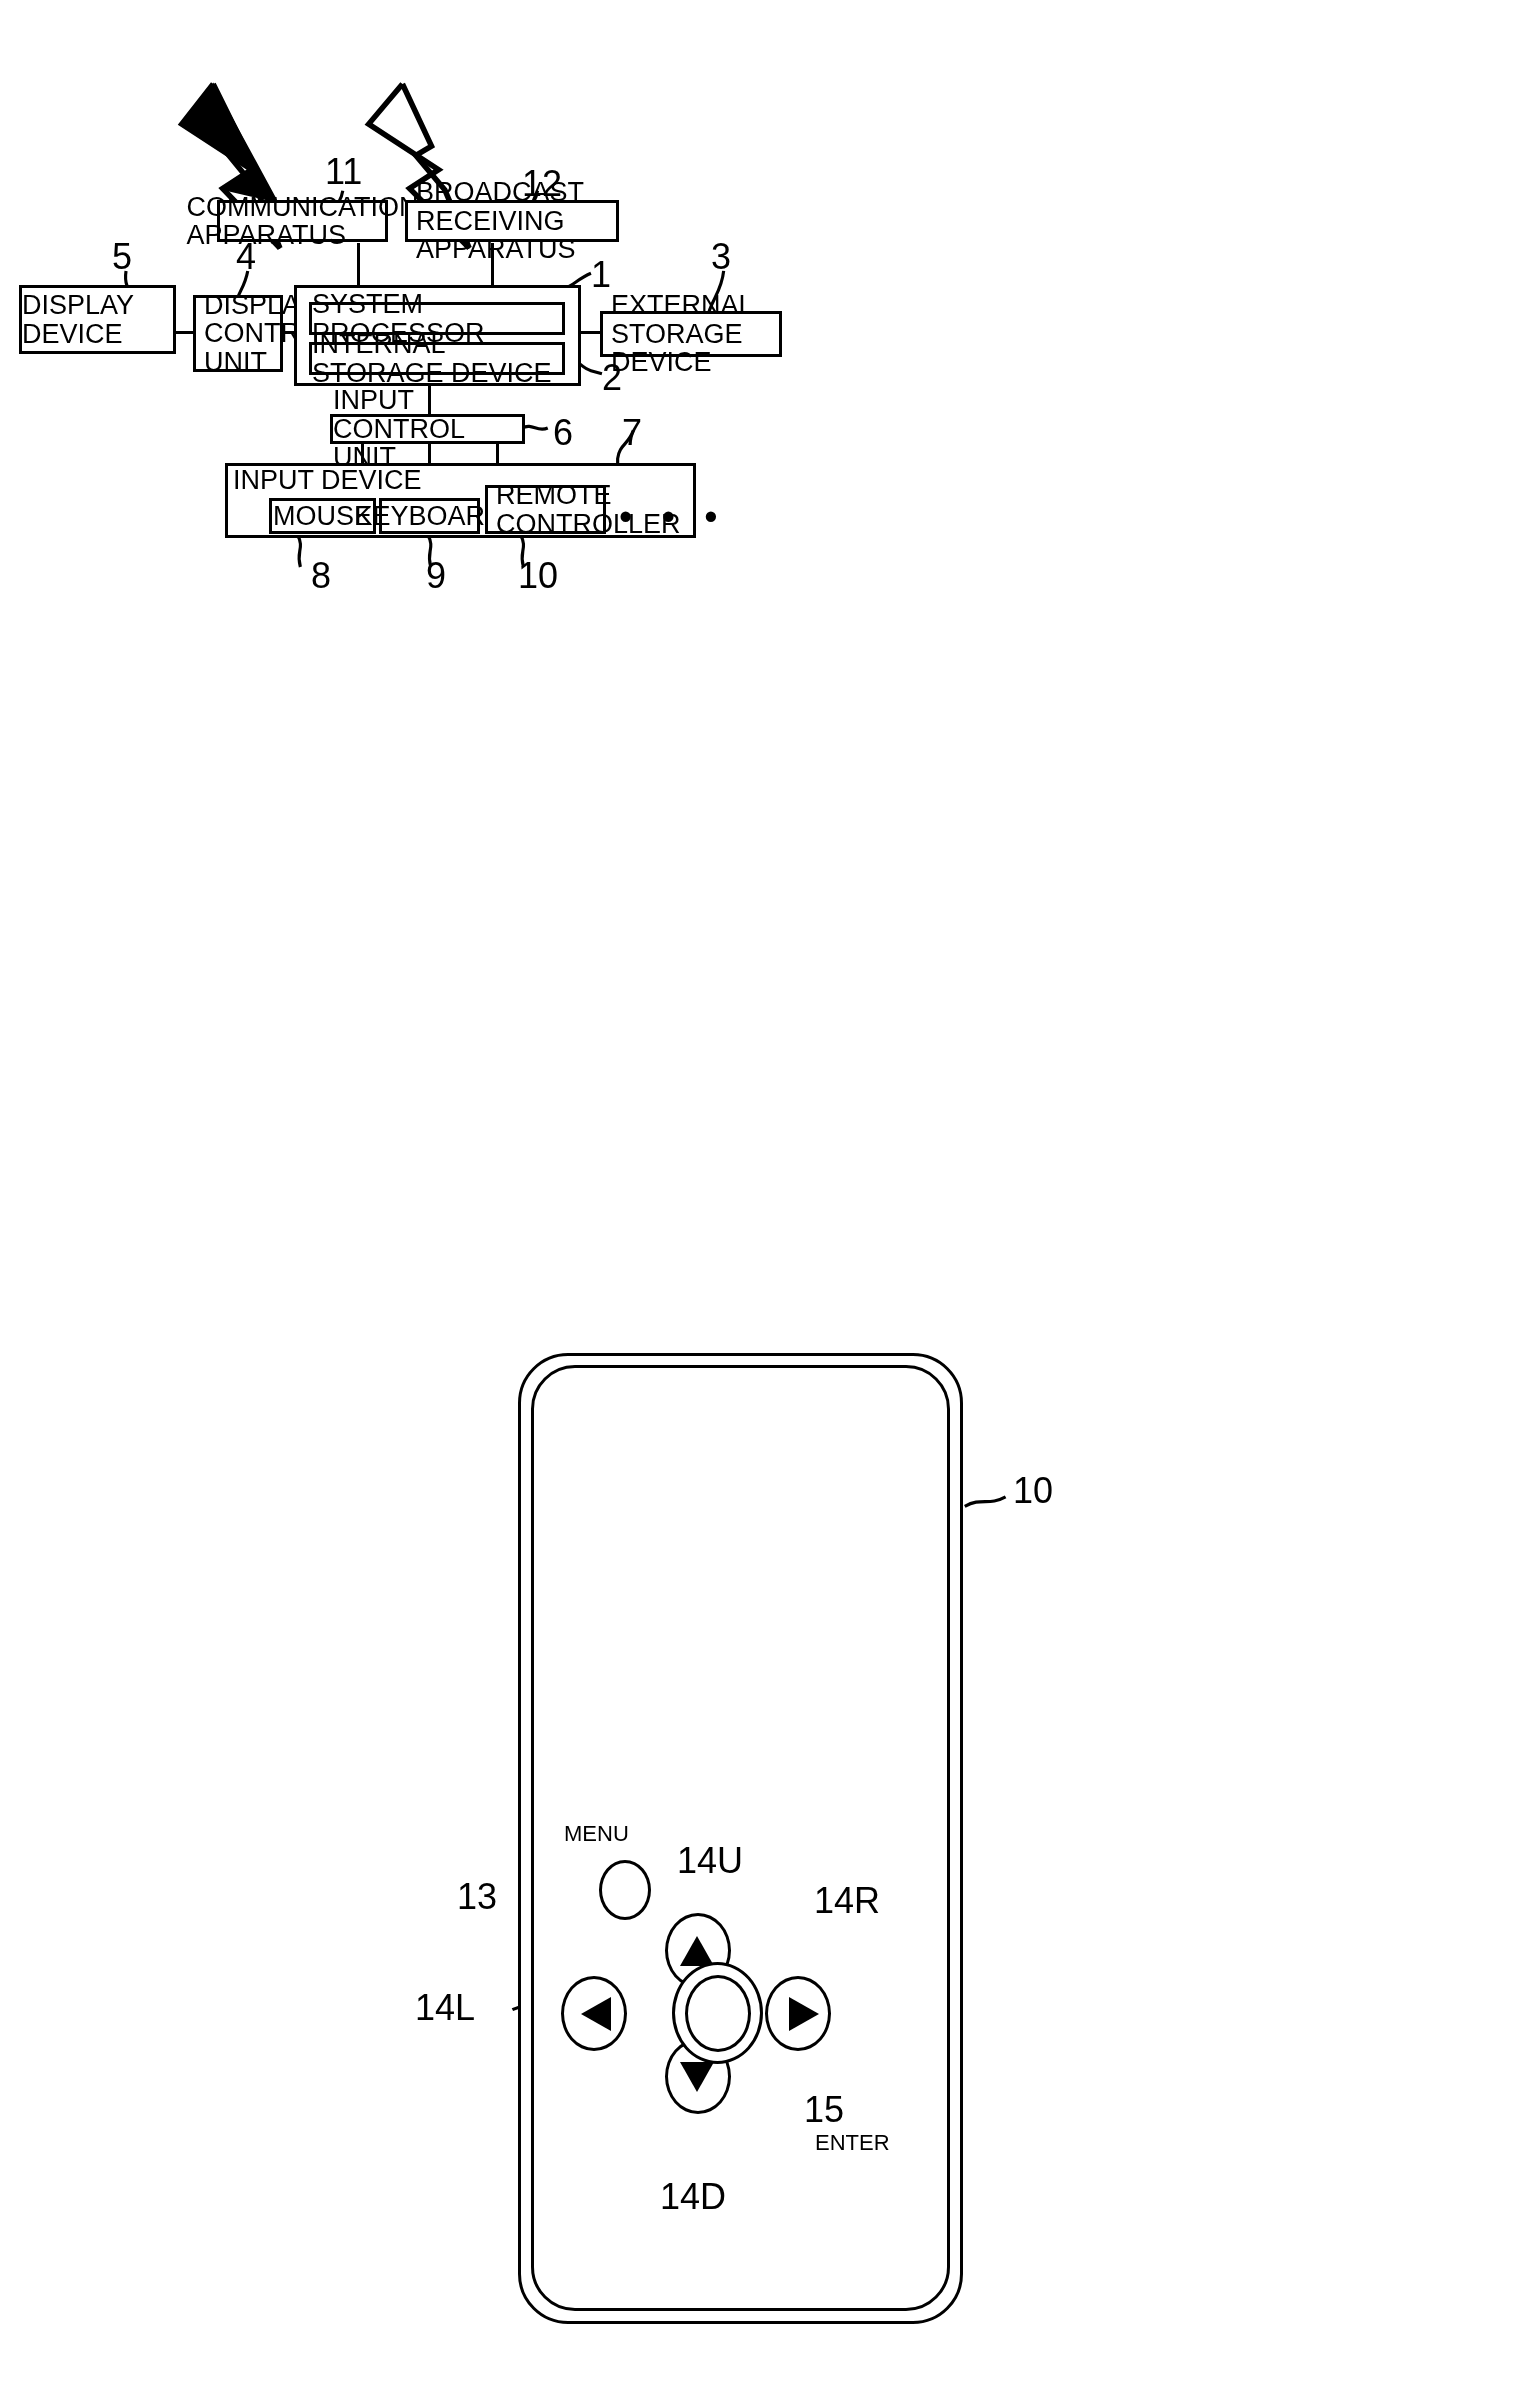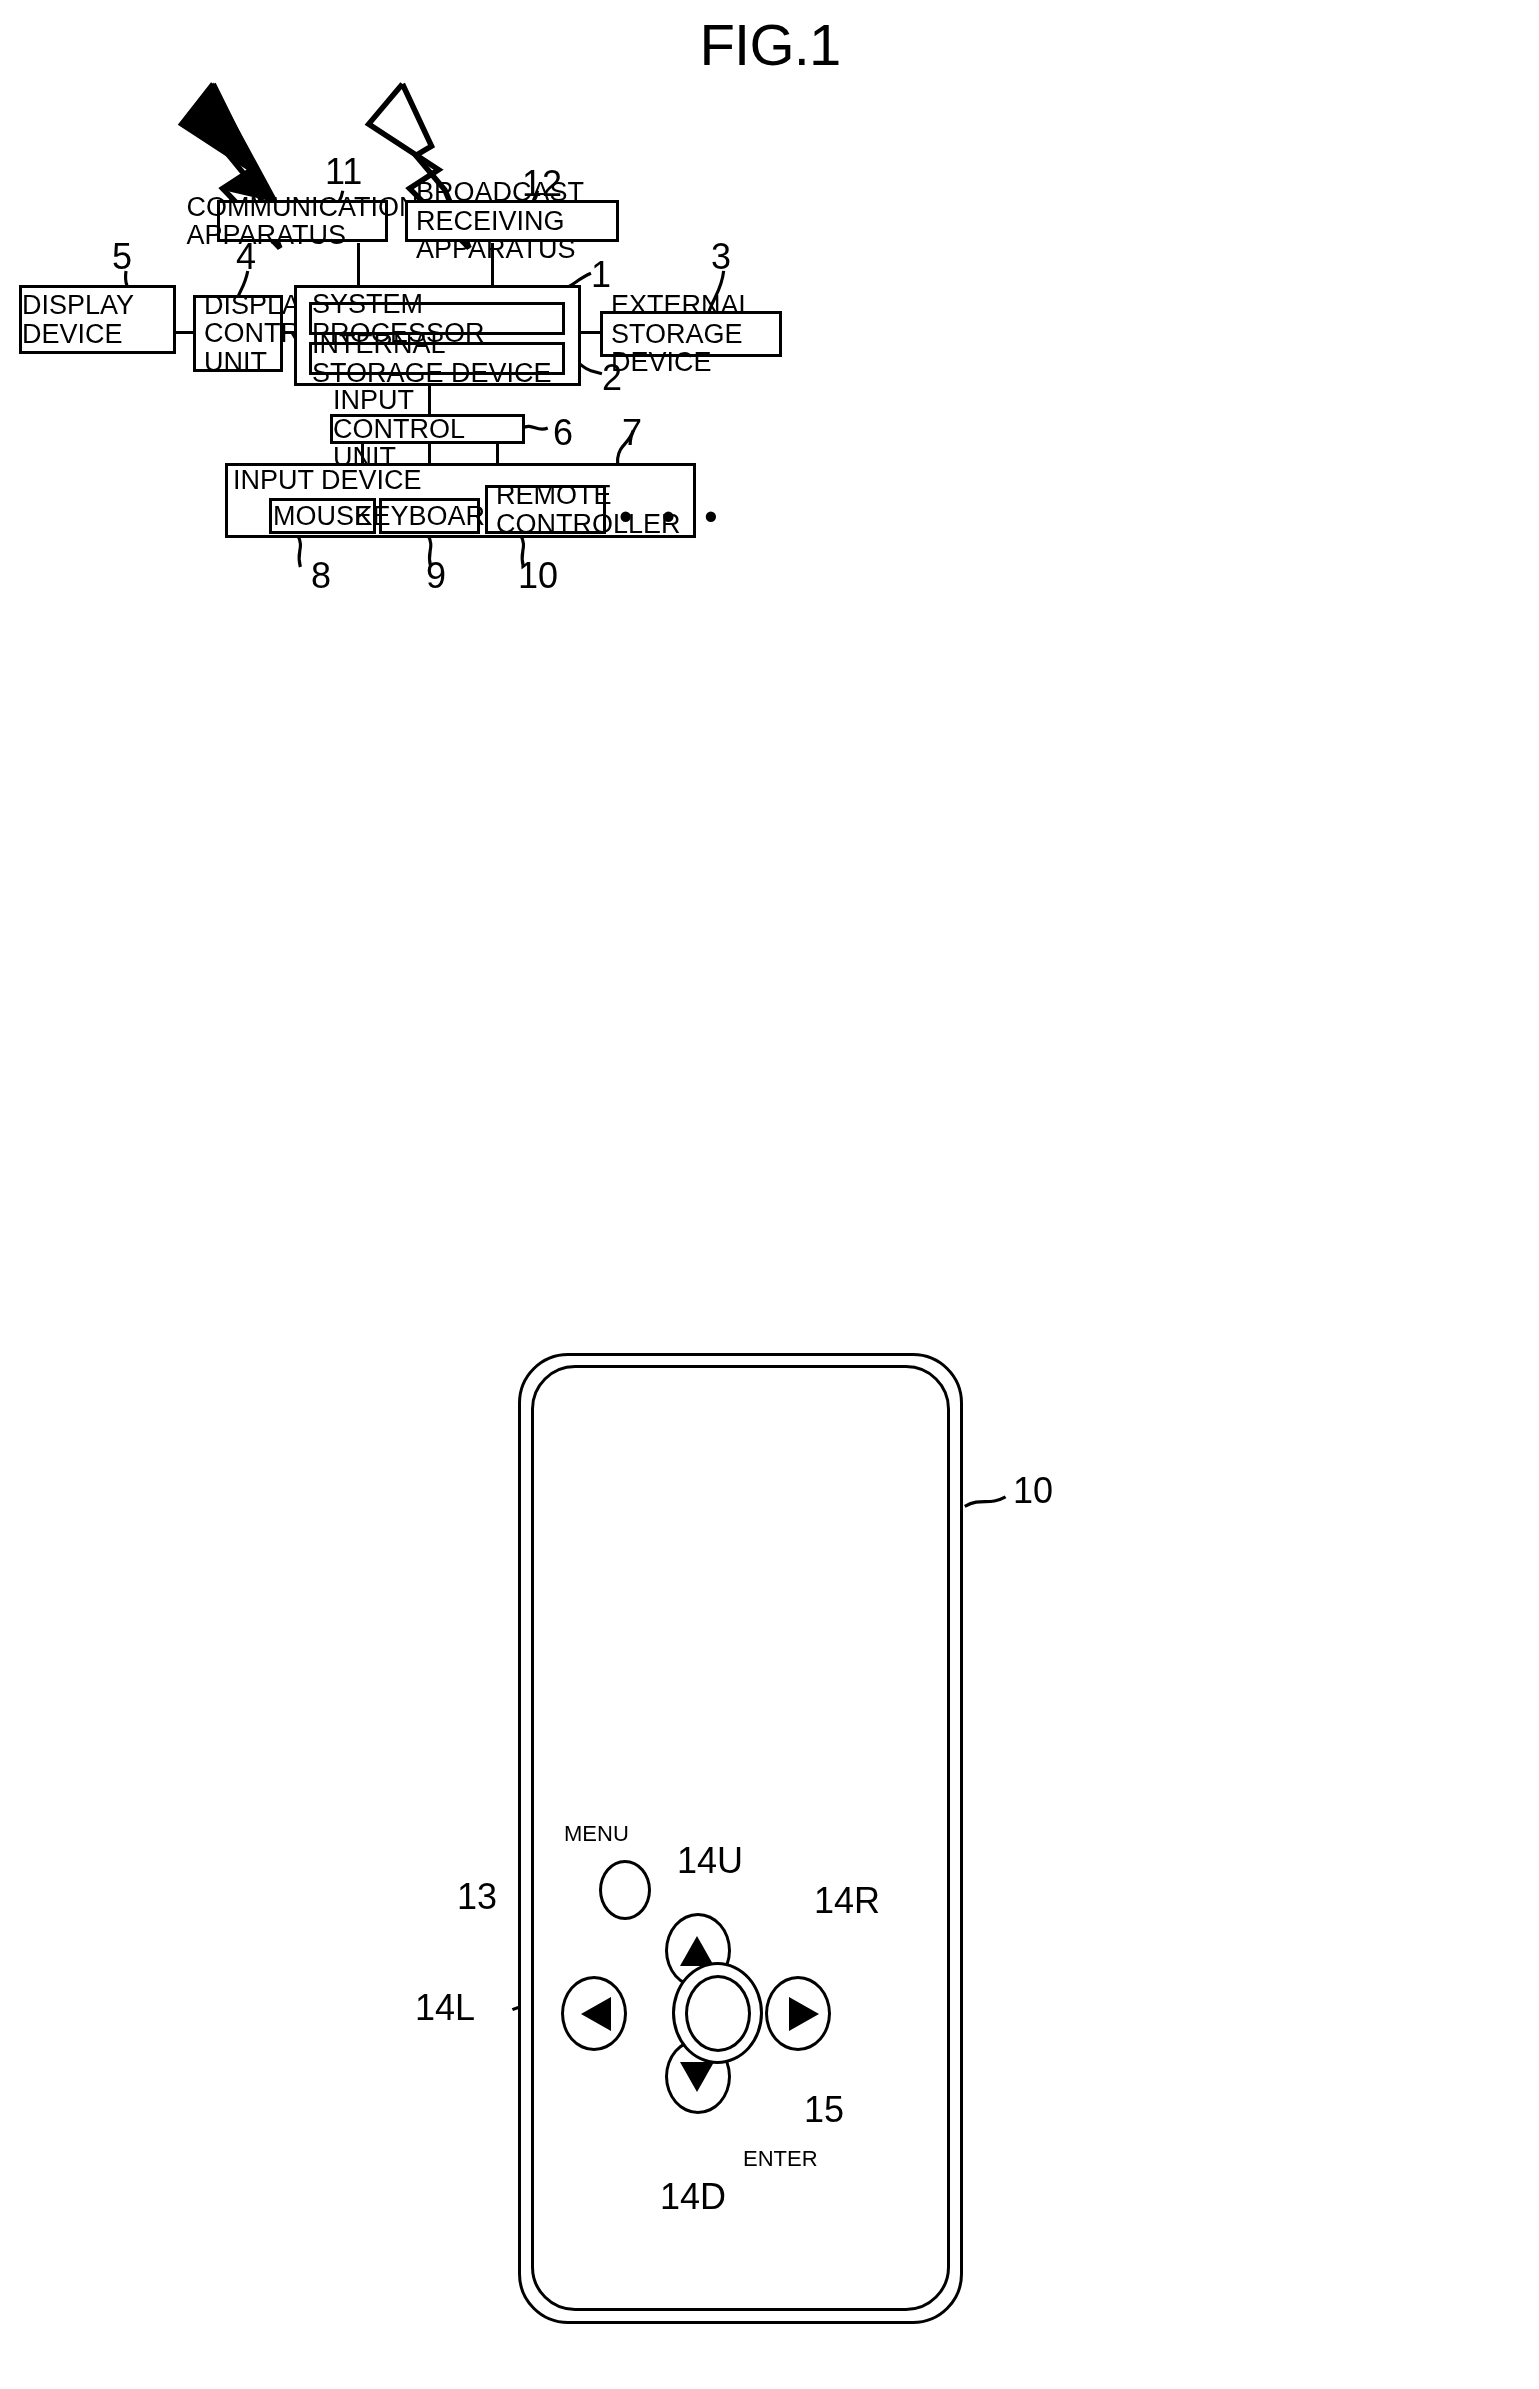--- a/index.html
+++ b/index.html
@@ -151,21 +151,20 @@
     position: absolute;
     font-size: 22px;
     white-space: nowrap;
   }
 </style>
 </head>
 <body>
 
 <div id="page">
 
-  <div class="fig-title" id="fig1-title">FIG.1</div>
 
   <svg id="overlay" viewBox="0 0 1960 3042">
     <g fill="none" stroke="#000" stroke-width="5" stroke-linejoin="miter" stroke-linecap="butt">
 
       <path d="M 271 107 L 231 158 L 320 216 L 284 241 L 357 258 L 337 266 L 351 254 Z" fill="#000" stroke="#000" stroke-width="2"></path>
       <path d="M 271 107 L 231 158 L 320 216 L 283 240 L 356 316" fill="none" stroke="#000" stroke-width="7"></path>
       <path d="M 271 107 L 310 186 L 291 198 L 327 242 L 356 316" fill="none" stroke="#000" stroke-width="7"></path>
 
       <path d="M 512 107 L 469 158 L 558 216 L 521 240 L 597 316" fill="none" stroke="#000" stroke-width="7"></path>
       <path d="M 512 107 L 549 186 L 529 198 L 566 242 L 597 316" fill="none" stroke="#000" stroke-width="7"></path>
@@ -321,16 +320,16 @@
   <div class="tri tri-left" style="left:581px; top:1997px;"></div>
   <div class="ref" style="left:415px; top:1987px;">14L</div>
 
   <div class="btn-ellipse" style="left:665px; top:2039px; width:66px; height:75px;"></div>
   <div class="tri tri-down" style="left:680px; top:2062px;"></div>
   <div class="ref" style="left:660px; top:2176px;">14D</div>
 
   <div class="btn-ellipse" style="left:672px; top:1962px; width:91px; height:102px;"></div>
   <div class="btn-ellipse" style="left:685px; top:1975px; width:66px; height:77px;"></div>
   <div class="ref" style="left:804px; top:2089px;">15</div>
-  <div class="rc-text" style="left:743px; top:2130px;margin-top:16px;">ENTER</div>
+  <div class="rc-text" style="left:815px; top:2130px;">ENTER</div>
 
 </div>
 
 
 </body></html>

